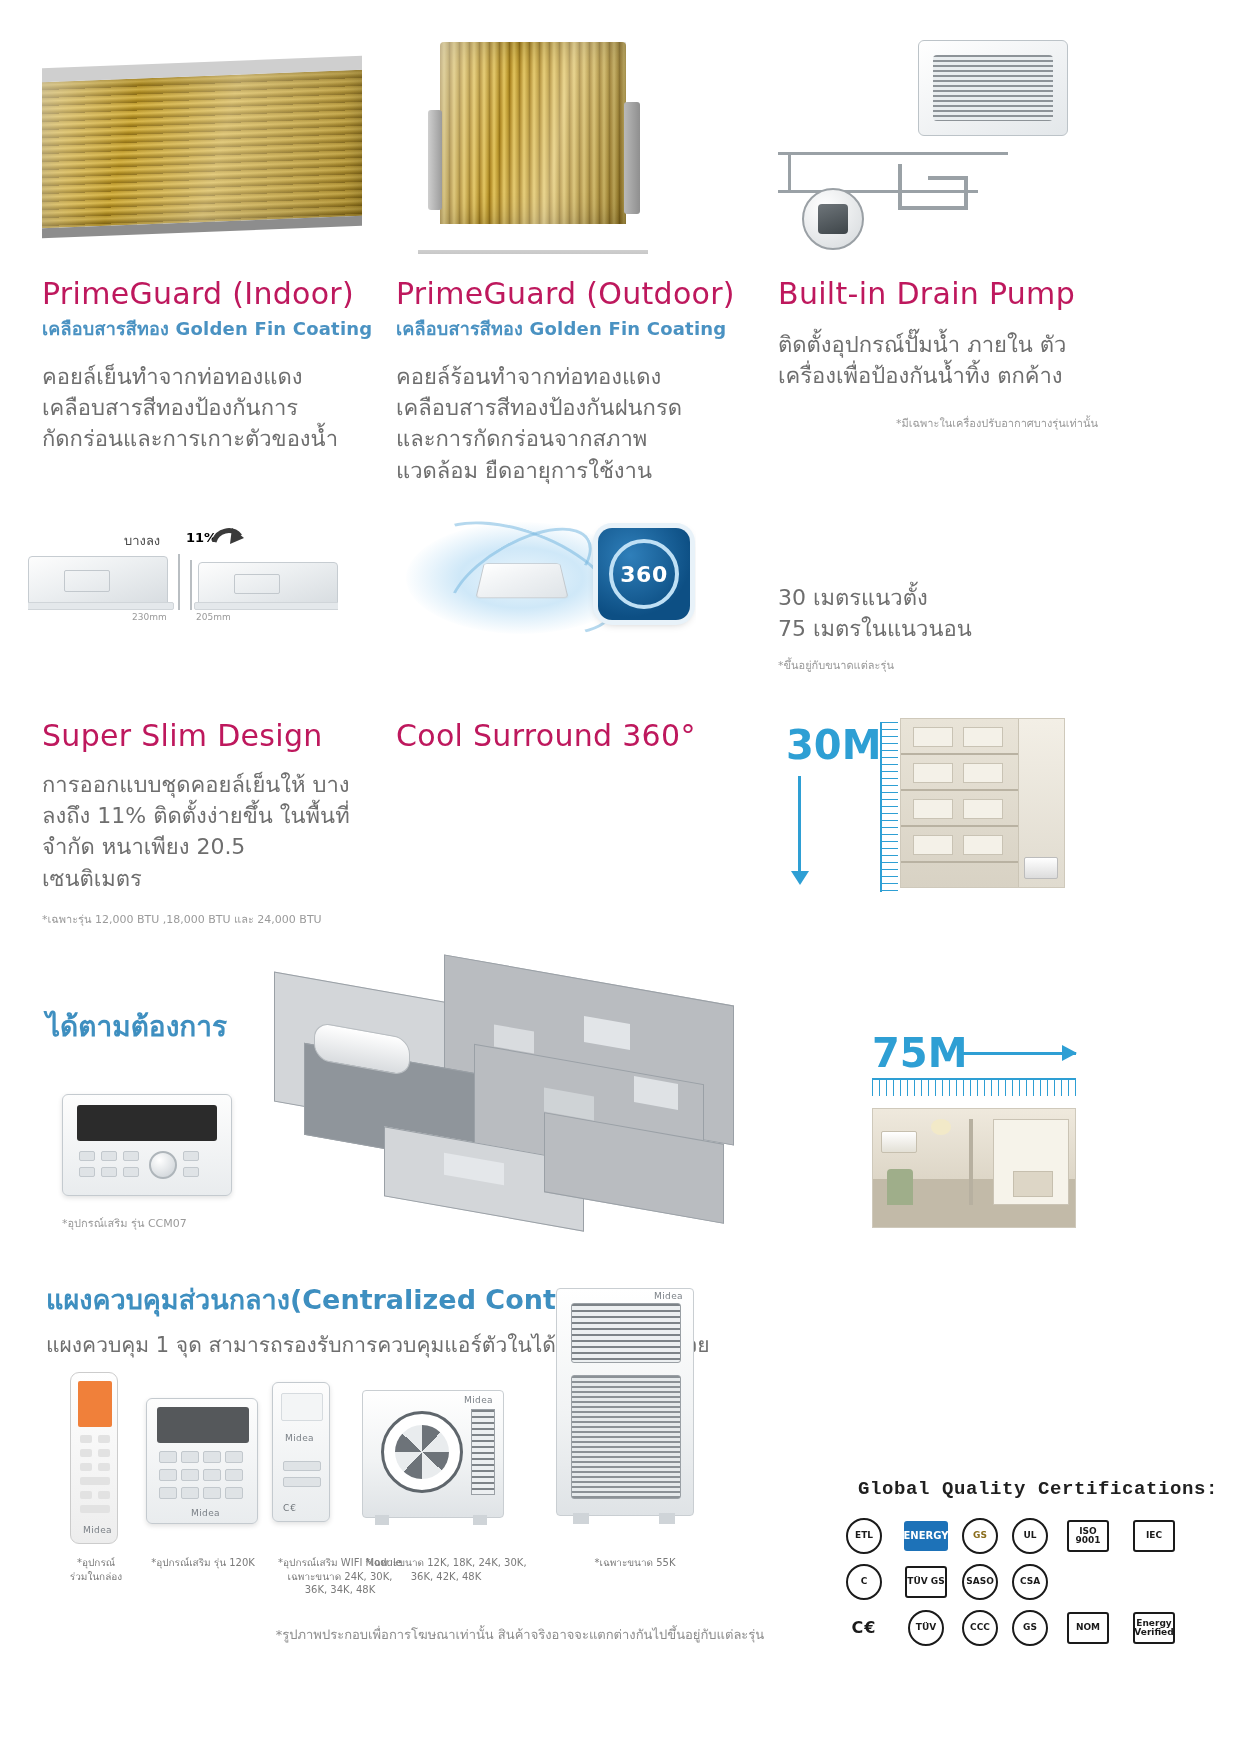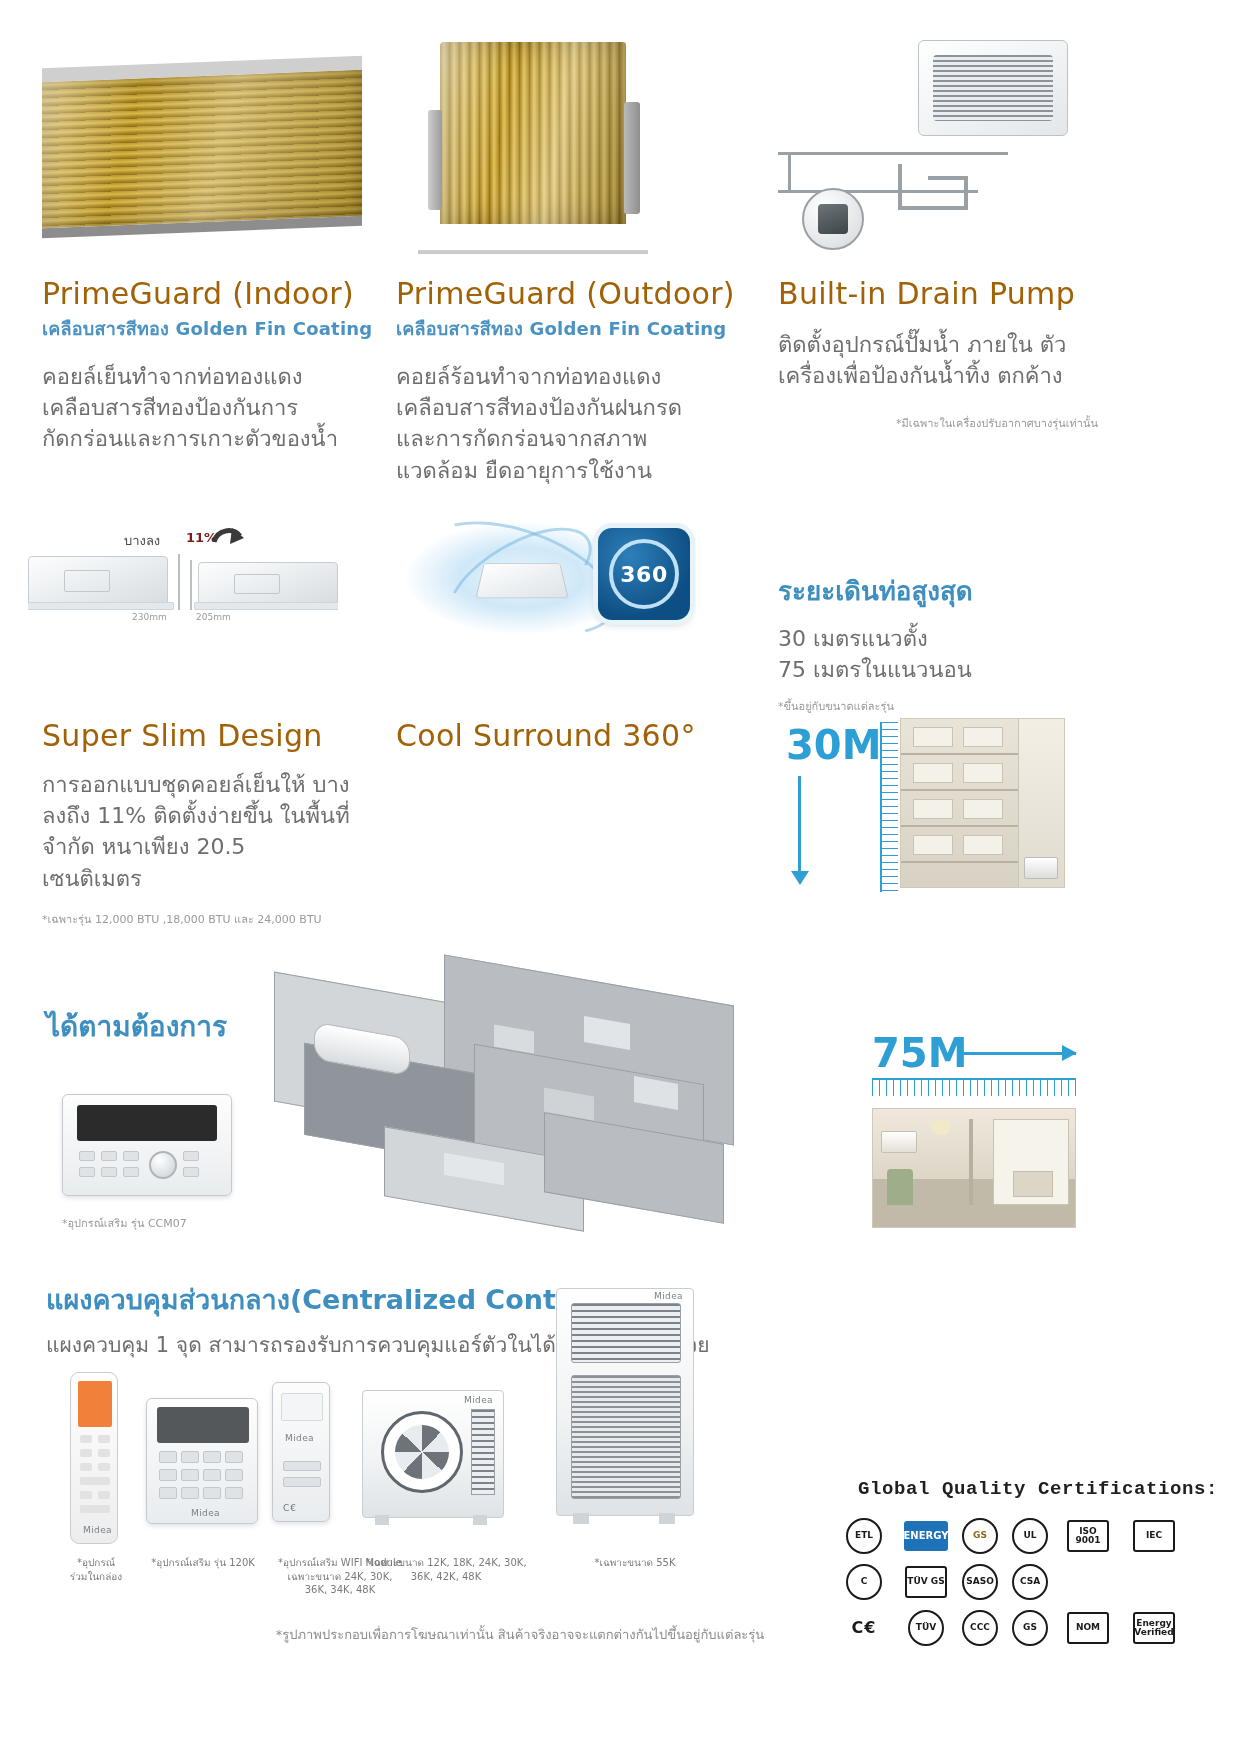--- a/index.html
+++ b/index.html
@@ -6,21 +6,21 @@
   html, body {
     width: 1241px; height: 1755px;
     background: #ffffff;
     font-family: "DejaVu Sans", "Liberation Sans", sans-serif;
     overflow: hidden;
   }
   .page { position: relative; width: 1241px; height: 1755px; }
 
   
   .h-en {
-    color: #a16207;
+    color: #be185d;
     font-size: 30px;
     font-weight: 400;
     letter-spacing: .3px;
     white-space: nowrap;
   }
   .h-th {
     color: #3e8fc0;
     font-size: 28px;
     font-weight: 600;
     white-space: nowrap;
@@ -321,21 +321,21 @@
     <div style="position:absolute; left:-4px; top:74px; width:150px; height:8px; background:#e4e8eb; border:1px solid #d0d5d9; border-radius:2px;"></div>
 
     <div class="dev" style="position:absolute; left:170px; top:34px; width:140px; height:44px;"></div>
     <div style="position:absolute; left:206px; top:46px; width:46px; height:20px; border:1px solid #c2c8cd; border-radius:2px;"></div>
     <div style="position:absolute; left:166px; top:74px; width:150px; height:8px; background:#e4e8eb; border:1px solid #d0d5d9; border-radius:2px;"></div>
 
     <div style="position:absolute; left:150px; top:26px; width:2px; height:56px; background:#b9bec2;"></div>
     <div style="position:absolute; left:162px; top:32px; width:2px; height:50px; background:#b9bec2;"></div>
 
     <div style="position:absolute; left:96px; top:2px; color:#4a4a4a; font-size:13px;">บางลง</div>
-    <div style="position:absolute; left:158px; top:2px; color:#7f1d1d; font-size:13px; font-weight:700;">11%</div>
+    <div style="position:absolute; left:158px; top:2px; color:#000000; font-size:13px; font-weight:700;">11%</div>
     <svg style="position:absolute; left:184px; top:-2px;" width="34" height="30" viewBox="0 0 34 30">
       <path d="M2 16 A15 15 0 0 1 28 10" stroke="#3a3a3a" stroke-width="5" fill="none"></path>
       <path d="M20 2 L32 12 L18 18 Z" fill="#3a3a3a"></path>
     </svg>
 
     <div style="position:absolute; left:104px; top:84px; color:#9a9a9a; font-size:9px;">230mm</div>
     <div style="position:absolute; left:168px; top:84px; color:#9a9a9a; font-size:9px;">205mm</div>
   </div>
 
   <div class="blk" style="left:42px; top:718px; width:340px;">
@@ -355,21 +355,20 @@
     <div class="badge360" style="position:absolute; right:6px; top:12px; width:92px; height:92px;">
       <div class="ring">360</div>
     </div>
   </div>
 
   <div class="blk" style="left:396px; top:718px; width:340px;">
     <div class="h-en">Cool Surround 360°</div>
   </div>
 
   <div class="blk" style="left:778px; top:570px; width:320px;">
-    <div class="h-th" style="font-size:26px;">ระยะเดินท่อสูงสุด</div>
     <div class="body-th" style="margin-top:12px;">30 เมตรแนวตั้ง</div>
     <div class="body-th">75 เมตรในแนวนอน</div>
     <div class="foot" style="margin-top:14px;">*ขึ้นอยู่กับขนาดแต่ละรุ่น</div>
   </div>
 
   <div class="bigm" style="position:absolute; left:786px; top:722px;">30M</div>
 
   <div class="ruler-v" style="position:absolute; left:880px; top:722px; width:18px; height:170px;"></div>
   <div class="arrow-down" style="position:absolute; left:798px; top:776px; width:3px; height:96px; background:#2e9fd4;"></div>
 

